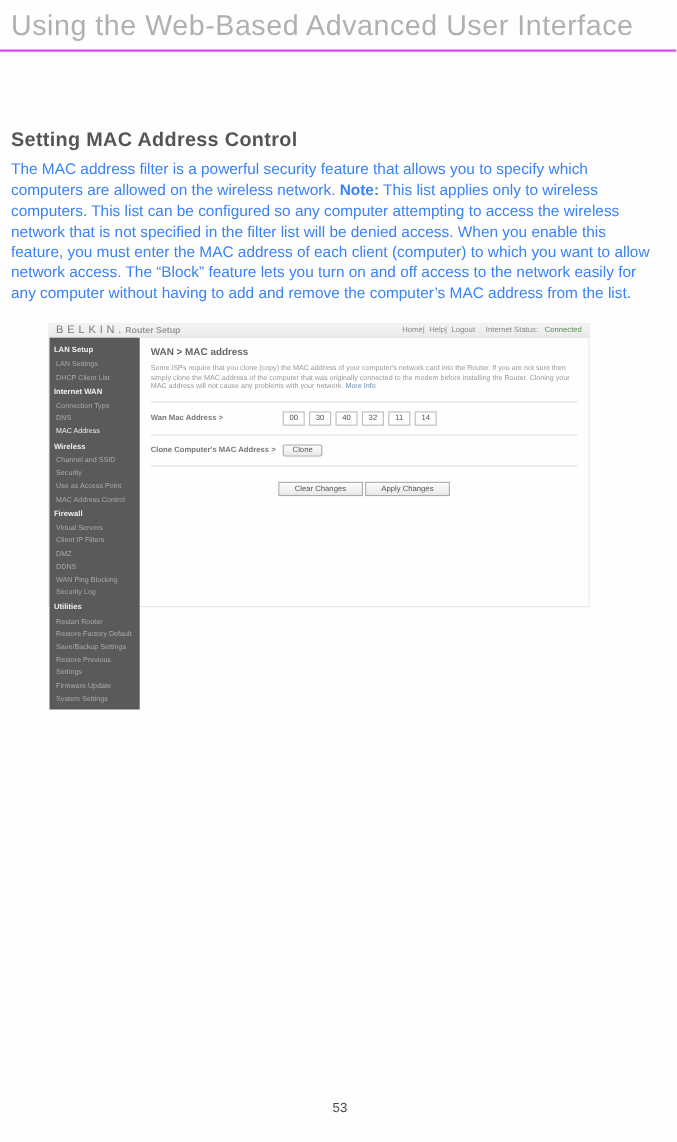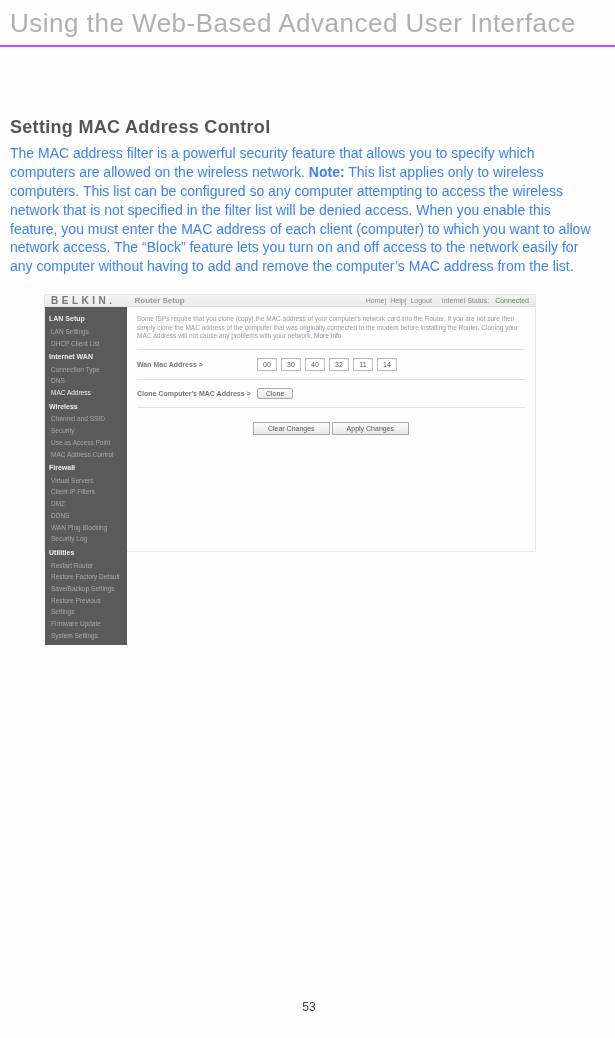--- a/index.html
+++ b/index.html
@@ -55,29 +55,29 @@
       height: 24px;
       background: linear-gradient(#f4f4f4, #eaeaea);
       border-bottom: 1px solid #ddd;
       display: flex;
       align-items: center;
       padding: 0 6px;
       font-size: 9px;
       color: #888;
     }
     .router-brand {
-      font-weight: bold;
+      font-weight: normal;
       letter-spacing: 3.5px;
       font-size: 10px;
       color: #777;
     }
     .router-brand-sub {
       font-size: 8px;
       color: #999;
-      margin-left: 19px;
+      margin-left: 0;
       font-weight: bold;
     }
     .router-top-right {
       margin-left: auto;
       font-size: 7px;
       color: #888;
     }
     .router-top-right span { margin-left: 4px; }
     .router-body {
       flex: 1;
@@ -212,20 +212,21 @@
         <div class="item">Security Log</div>
         <div class="head">Utilities</div>
         <div class="item">Restart Router</div>
         <div class="item">Restore Factory Default</div>
         <div class="item">Save/Backup Settings</div>
         <div class="item">Restore Previous Settings</div>
         <div class="item">Firmware Update</div>
         <div class="item">System Settings</div>
       </div>
       <div class="router-main">
+        <div class="router-main-title">WAN &gt; MAC address</div>
         <div class="router-desc">
           <span>Some ISPs require that you clone (copy) the MAC address of your computer's network card into the Router. If you are not sure then simply clone the MAC address of the computer that was originally connected to the modem before installing the Router. Cloning your MAC address will not cause any problems with your network.</span>
           <span class="link">More Info</span>
         </div>
         <hr class="router-hr">
         <div class="router-row">
           <span class="lbl">Wan Mac Address &gt;</span>
           <span class="mac-box">00</span>
           <span class="mac-box">30</span>
           <span class="mac-box">40</span>

